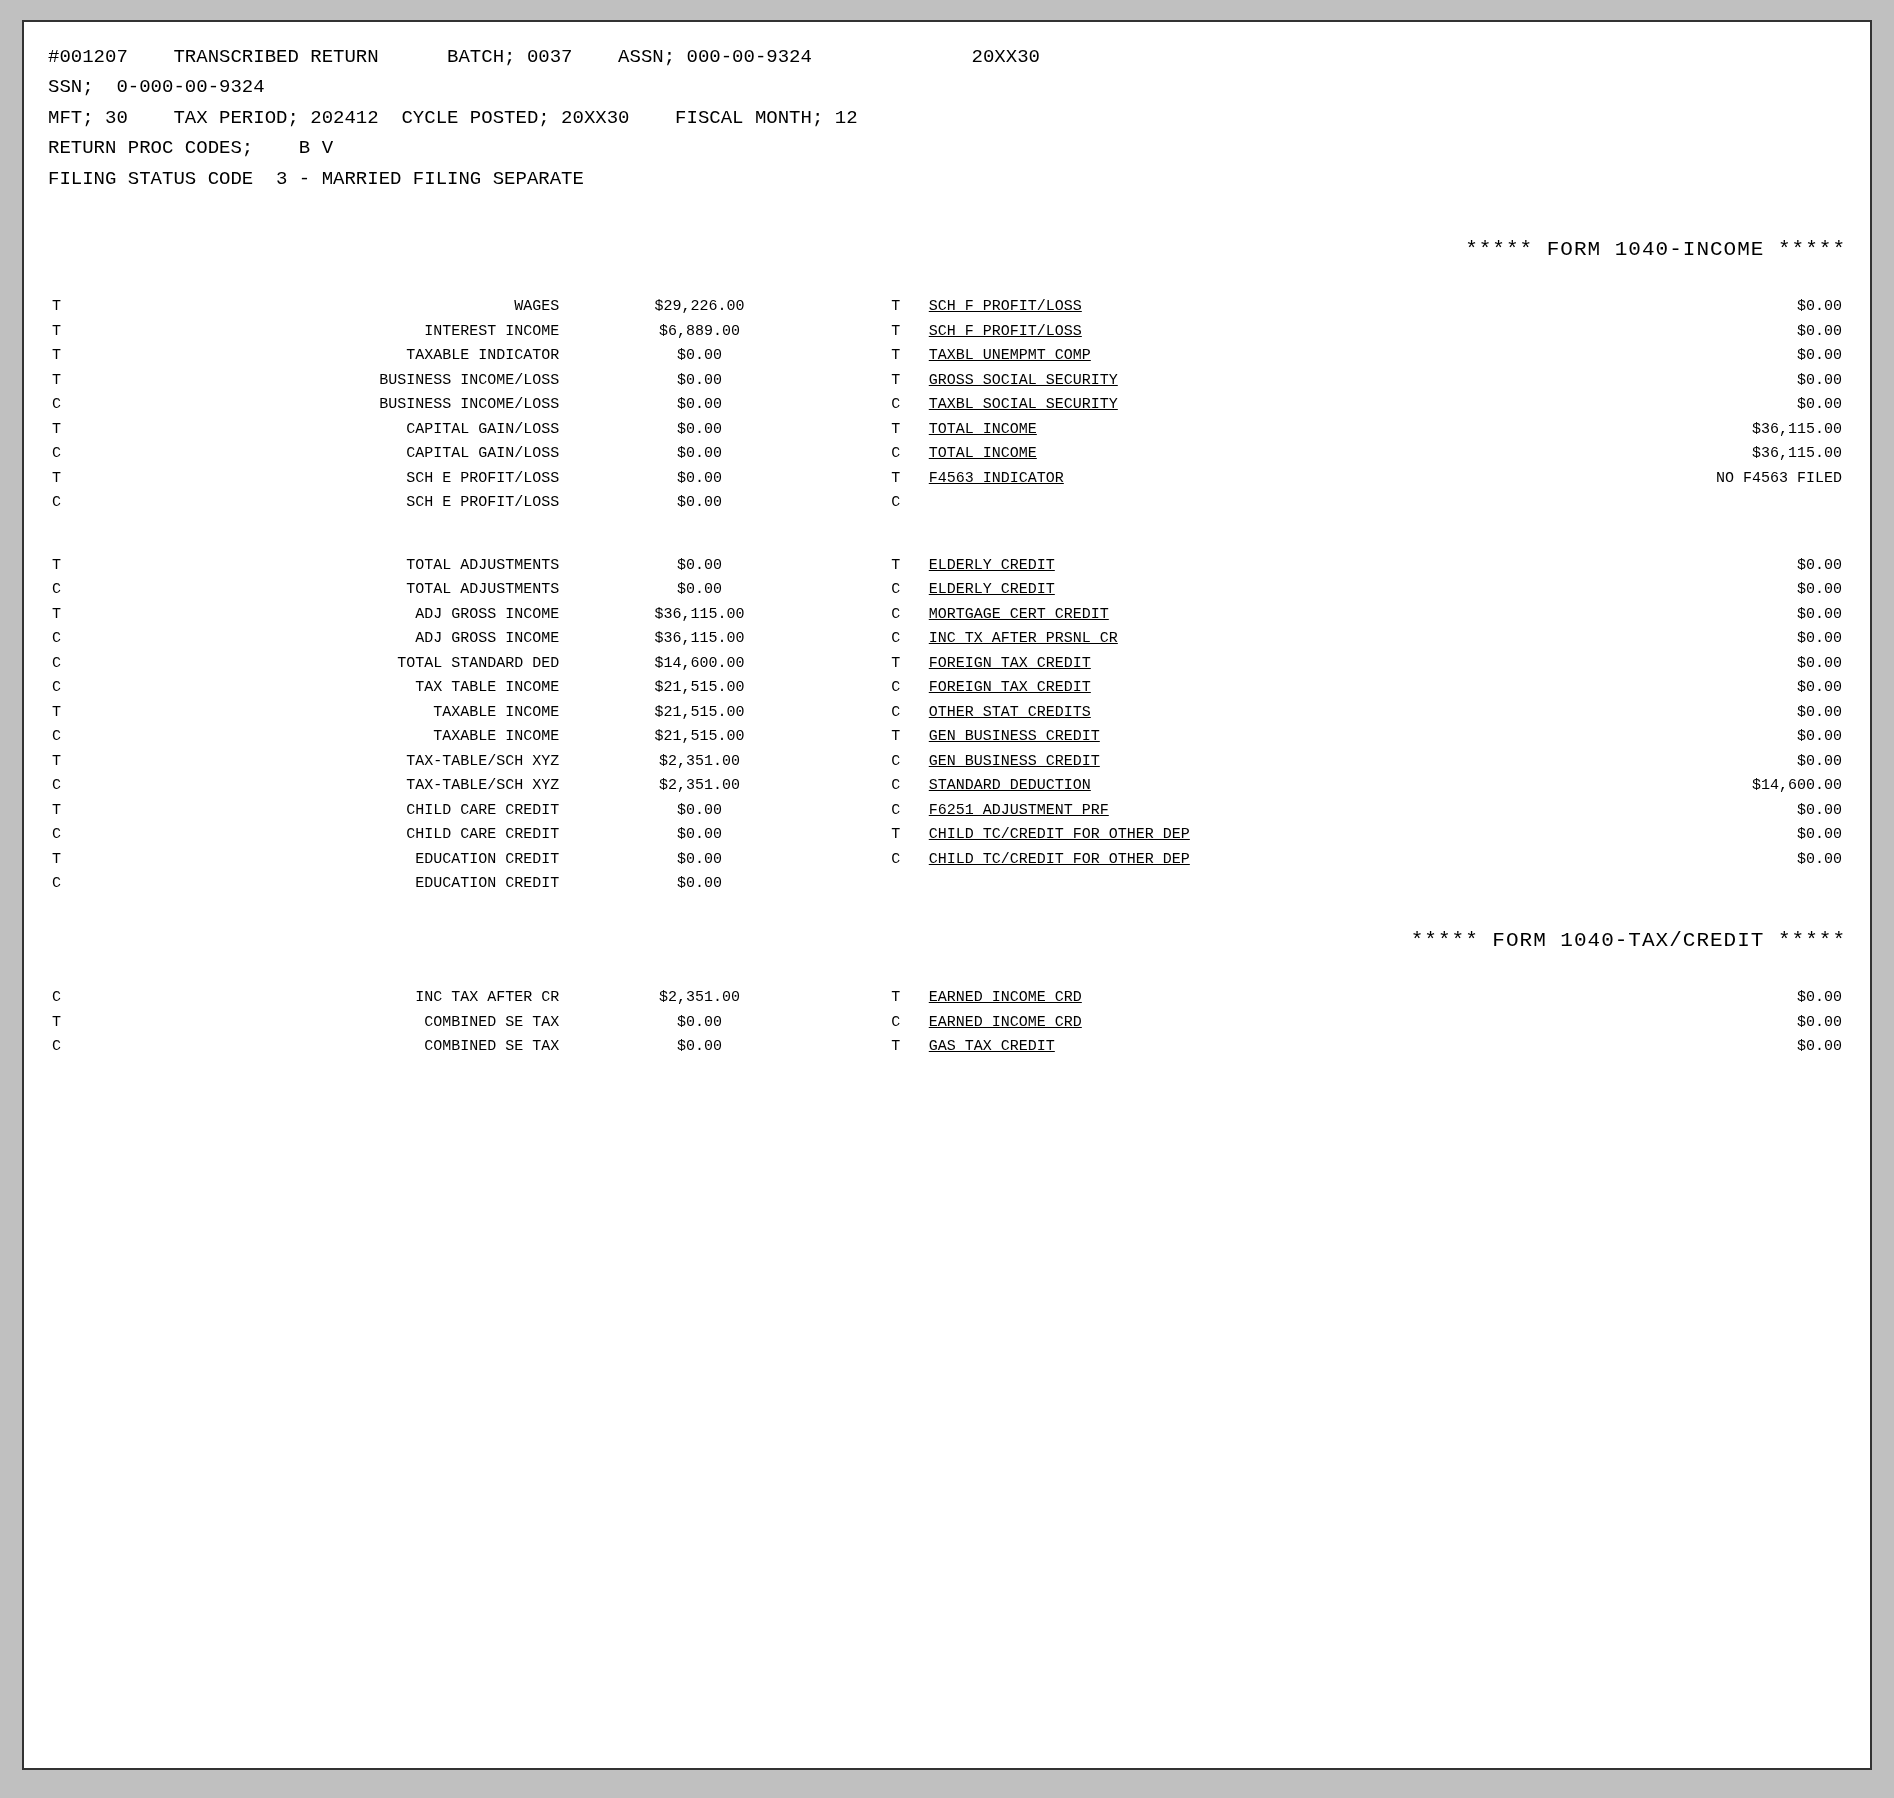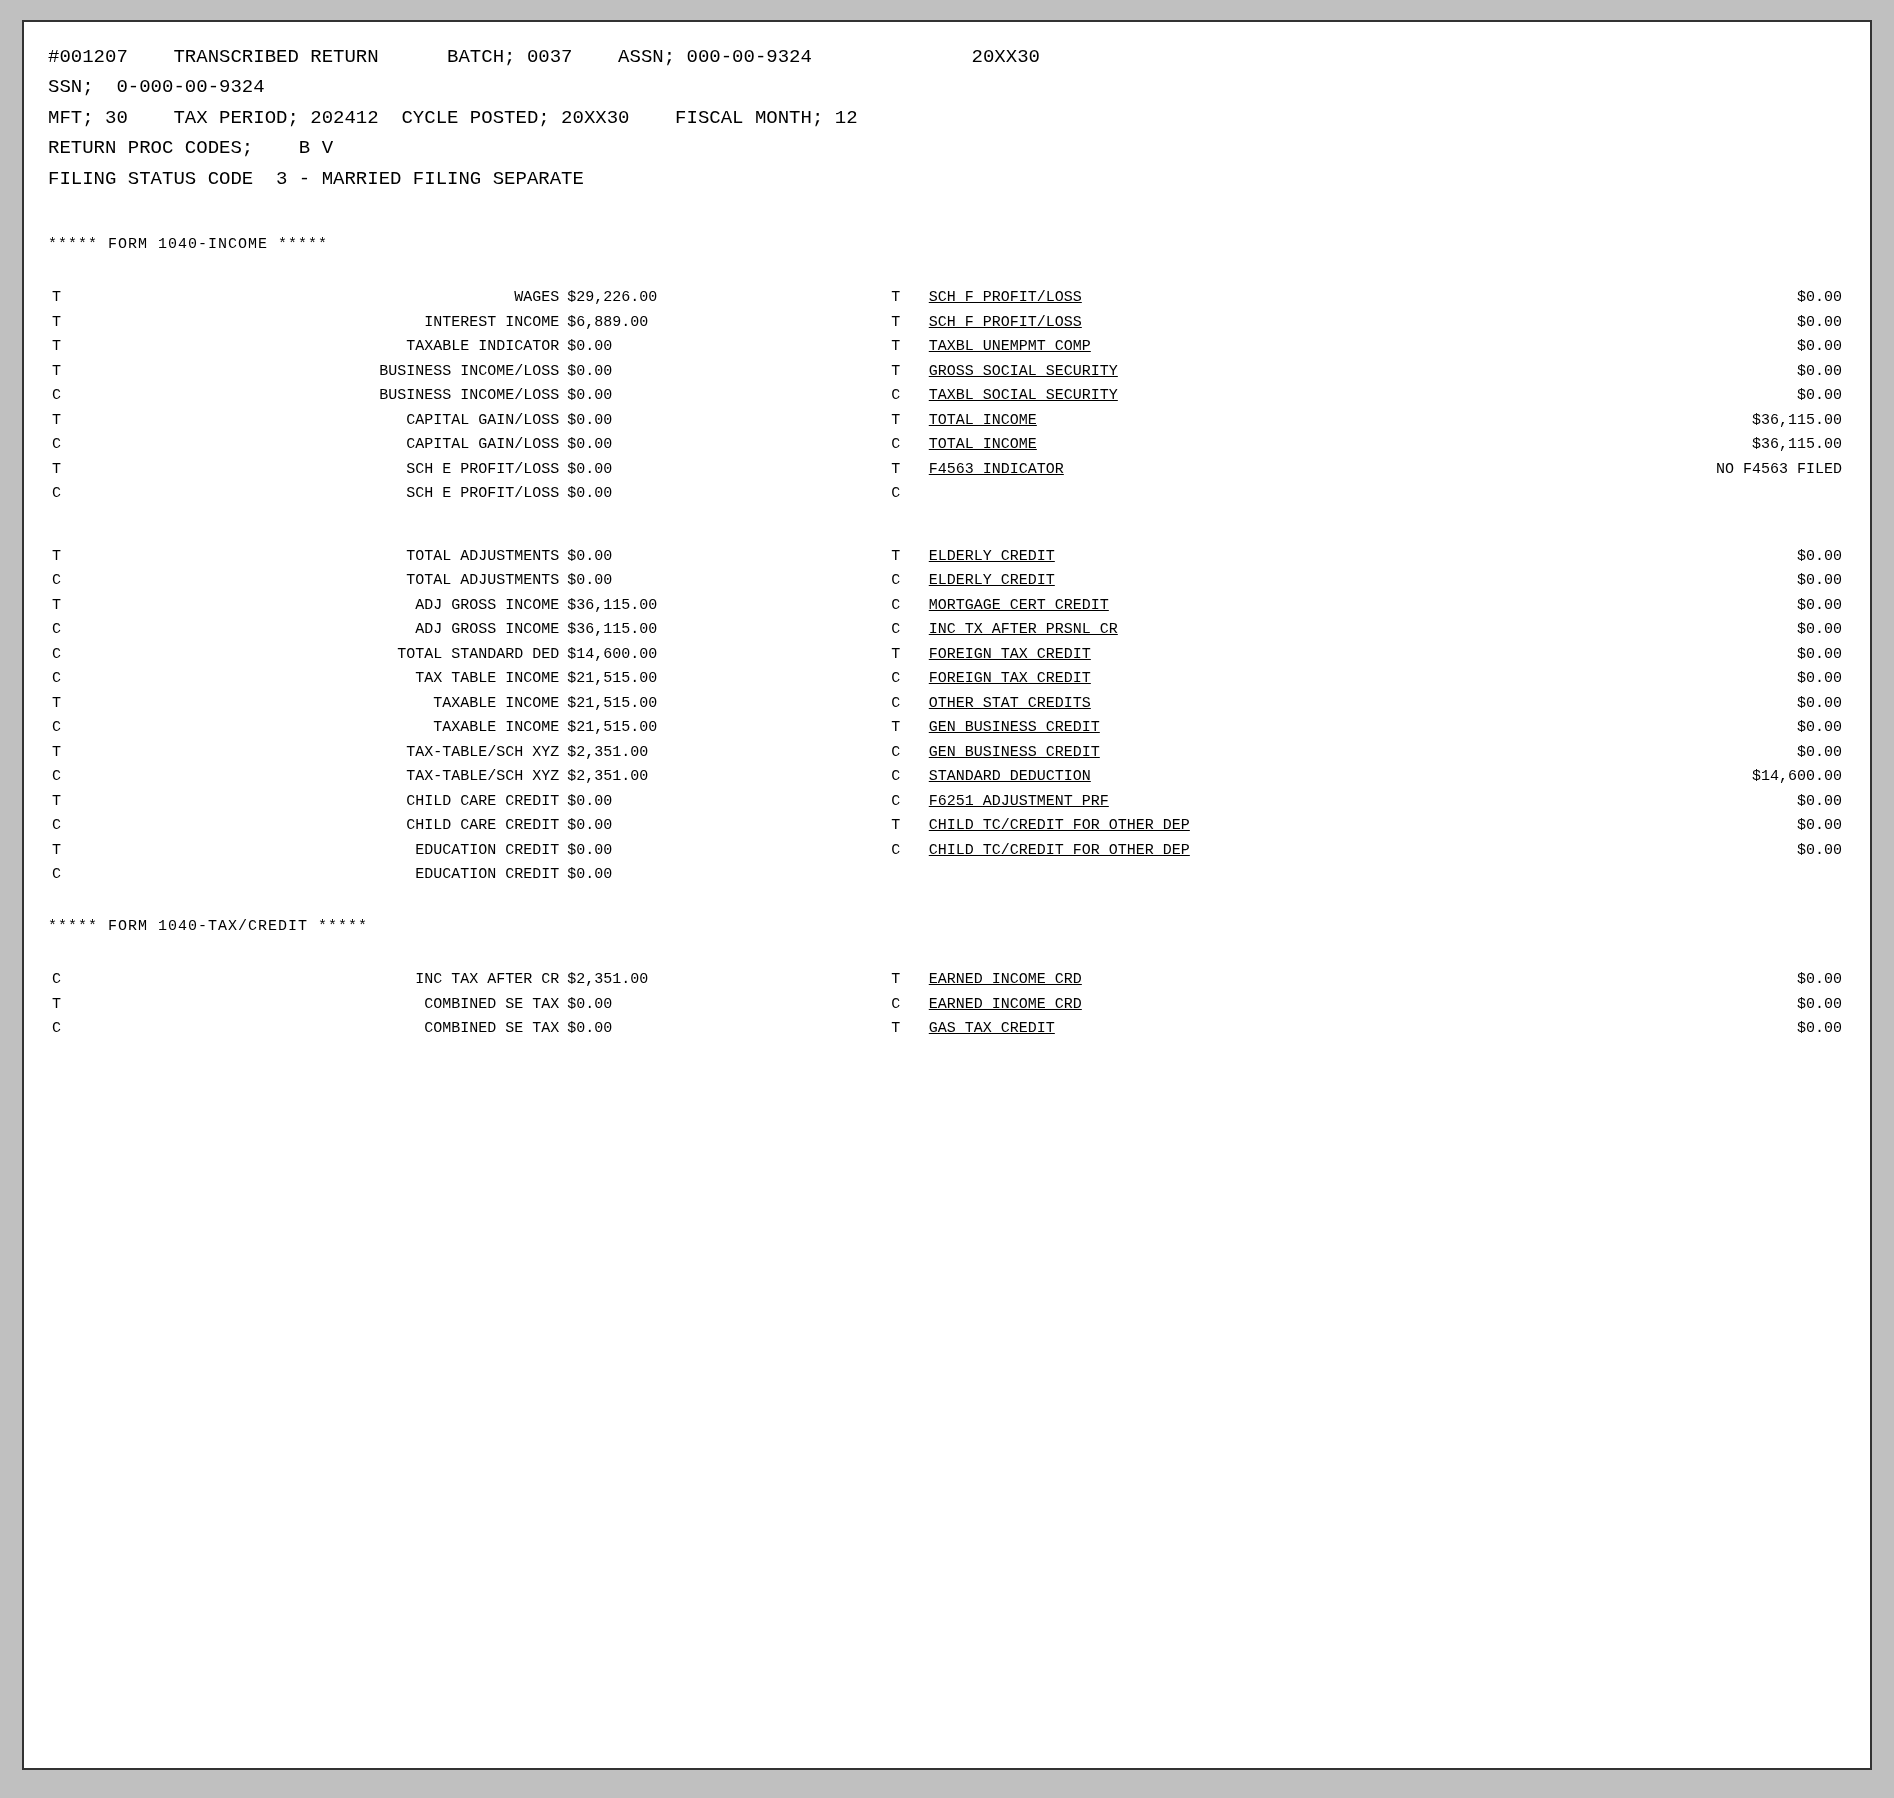--- a/index.html
+++ b/index.html
@@ -30,22 +30,22 @@
     }
     .header-line {
       white-space: pre;
       font-size: 19px;
       line-height: 1.6;
     }
     .section-divider {
       height: 16px;
     }
     .form-header {
-      text-align: left;
-      font-size: 15px;
+      text-align: right;
+      font-size: 21px;
       margin: 10px 0;
       letter-spacing: 1px;
     }
     .data-table {
       width: 100%;
       border-collapse: collapse;
       margin: 4px 0;
     }
     .data-table td {
       font-size: 15px;
@@ -56,21 +56,21 @@
     .col-prefix {
       width: 22px;
       text-align: left;
     }
     .col-label {
       width: 280px;
       text-align: right;
     }
     .col-value {
       width: 160px;
-      text-align: left;
+      text-align: center;
     }
     .col-spacer {
       width: 30px;
     }
     .col-prefix2 {
       width: 22px;
       text-align: left;
     }
     .col-label2 {
       width: 380px;

